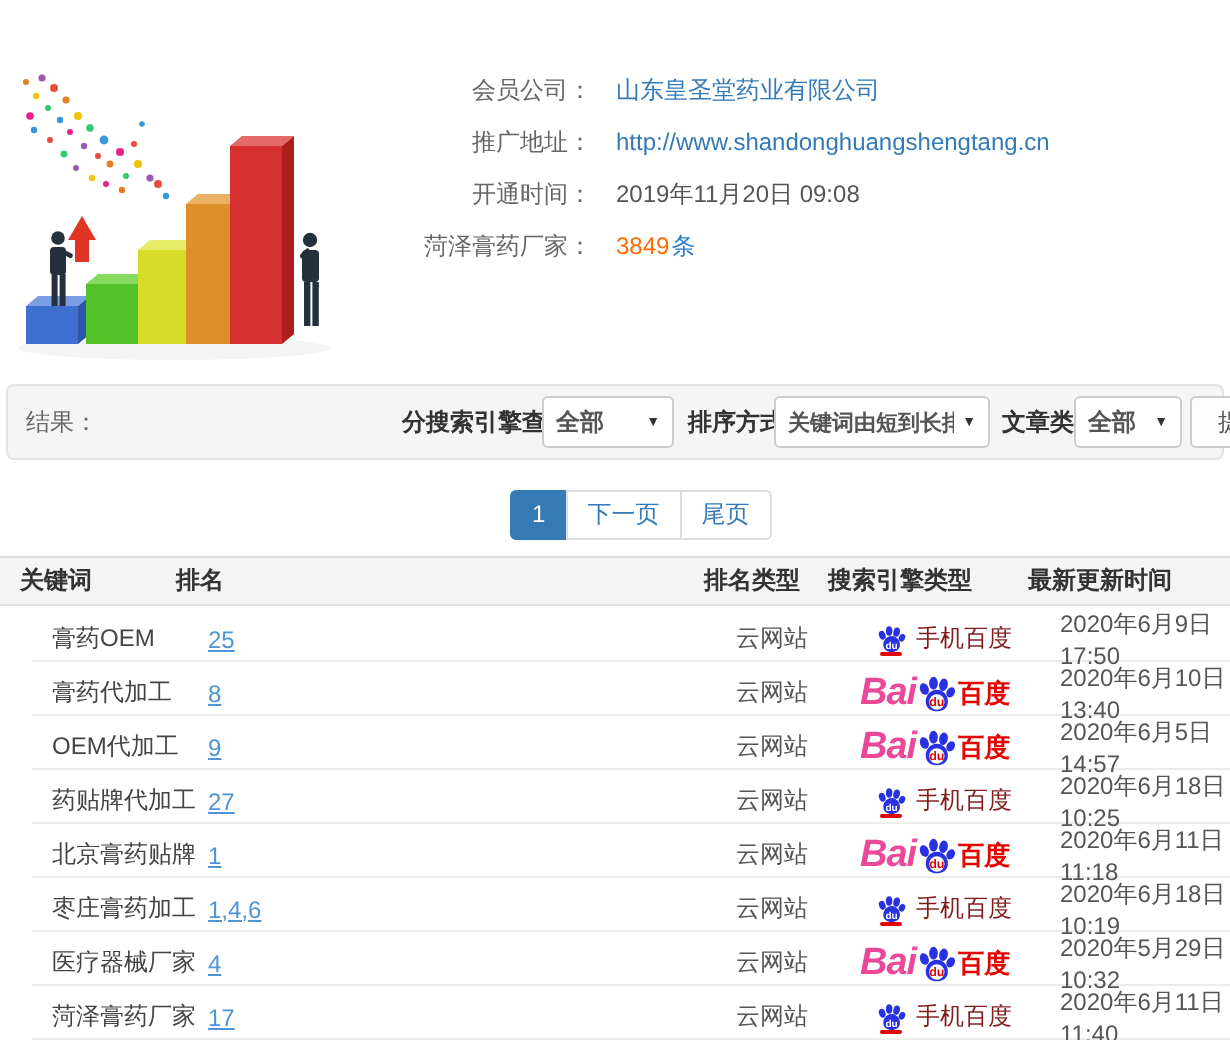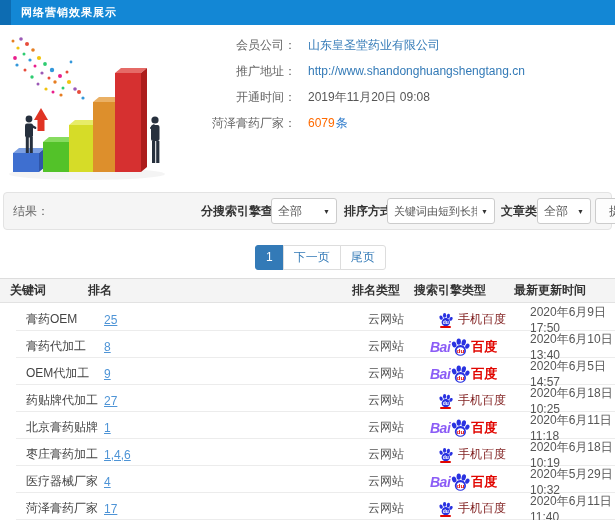--- a/index.html
+++ b/index.html
@@ -24,21 +24,21 @@
   .rank-count { margin-left:12px; color:#ff6a00; }
   .rank-unit { color:#2e7bcc; margin-left:1px; }
 
   
   .filter-bar { position:absolute; left:3px; top:192px; width:609px; height:38px;
     background:#f5f5f5; border:1px solid #e3e3e3; border-radius:4px; }
   .result-label { position:absolute; left:9px; top:0; line-height:36px; font-size:12px; color:#666; }
   .flabel { position:absolute; top:0; line-height:36px; font-size:12px; font-weight:bold; color:#333; }
   .select { position:absolute; top:5px; height:26px; background:#fff; border:1px solid #ccc;
     border-radius:3px; display:flex; align-items:center; padding:0 6px; cursor:pointer; }
-  .select .sel-text { font-size:12px; color:#555; white-space:nowrap; overflow:hidden; flex:1; }
+  .select .sel-text { font-size:12px; color:#555; white-space:nowrap; overflow:hidden; flex:1;font-weight:bold; }
   .select.long .sel-text { font-size:11px; }
   .select .arrow { font-size:7px; color:#333; margin-left:4px; }
   .submit { position:absolute; top:5px; left:591px; width:52px; height:26px; background:#fdfdfd;
     border:1px solid #ccc; border-radius:3px; font-size:12px; color:#555; cursor:pointer;
     font-family:inherit; }
 
   
   .pagination { position:absolute; left:255px; top:245px; display:flex; }
   .page-btn { display:block; min-width:26px; padding:0 10px; height:25px; line-height:23px;
     text-align:center; font-size:12px; color:#337ab7; background:#fff; border:1px solid #ddd;
@@ -52,37 +52,33 @@
   .thead { position:absolute; top:278px; left:0; width:615px; height:25px; background:#f4f4f4;
     border-top:1px solid #ddd; border-bottom:1px solid #e2e2e2; font-size:12px; font-weight:bold; color:#333; }
   .tbody { position:absolute; top:304px; left:0; width:615px;padding-left:16px; }
   .trow { height:27px; border-bottom:1px solid #ececec; font-size:12px; color:#555; background:#fff; }
   .td:first-child, .th:first-child { padding-left:10px; }
   .c-rank { color:#4e94d6; cursor:pointer;text-decoration:underline; }
   .c-kw { color:#444; }
 
   
   .baidu-logo { display:inline-flex; align-items:center; }
-  .bai-txt { color:#8b5cf6; font-weight:bold; font-size:14px; font-style:italic; letter-spacing:-0.5px; }
+  .bai-txt { color:#ec4899; font-weight:bold; font-size:19px; font-style:italic; letter-spacing:-0.5px; }
   .du-suffix { color:#e10601; font-weight:bold; font-size:13px; margin-left:1px; }
   .mobile-logo { display:inline-flex; align-items:center; margin-left:8px; }
   .paw-wrap { position:relative; display:inline-block; width:15px; height:16px; }
   .paw-wrap .redbar { position:absolute; left:2px; right:2px; bottom:0; height:2px; background:#e10601; border-radius:1px; }
   .mb-txt { color:#7f1d1d; font-size:12px; margin-left:5px; }
   svg.paw { vertical-align:middle; }
 </style>
 </head>
 <body>
 
 <div class="page">
 
-  <div class="titlebar">
-    <span class="titlebar-stripe"></span>
-    <span class="title">网络营销效果展示</span>
-  </div>
 
   <svg class="illustration" width="170" height="150" viewBox="0 0 170 150">
     <ellipse cx="82" cy="142" rx="78" ry="6" fill="#efefef" opacity="0.7"></ellipse>
 
     <g>
       <circle cx="74" cy="60" r="2" fill="#e74c3c"></circle>
         <circle cx="78" cy="66" r="1.6" fill="#3498db"></circle>
       <circle cx="70" cy="57" r="1.8" fill="#9b59b6"></circle>
         <circle cx="64" cy="50" r="2.1" fill="#f1c40f"></circle>
       <circle cx="58" cy="56" r="1.5" fill="#2ecc71"></circle>
@@ -169,21 +165,21 @@
     <div class="info-row">
       <span class="info-label">推广地址：</span>
       <span class="info-value link">http://www.shandonghuangshengtang.cn</span>
     </div>
     <div class="info-row">
       <span class="info-label">开通时间：</span>
       <span class="info-value">2019年11月20日 09:08</span>
     </div>
     <div class="info-row">
       <span class="info-label">菏泽膏药厂家：</span>
-      <span class="rank-count">6079</span>
+      <span class="rank-count">3849</span>
       <span class="rank-unit">条</span>
     </div>
   </div>
 
   <div class="filter-bar">
     <span class="result-label">结果：</span>
     <span class="flabel" style="left:197px">分搜索引擎查看</span>
     <div class="select" style="left:267px;width:66px">
       <span class="sel-text">全部</span>
       <span class="arrow">▼</span>

